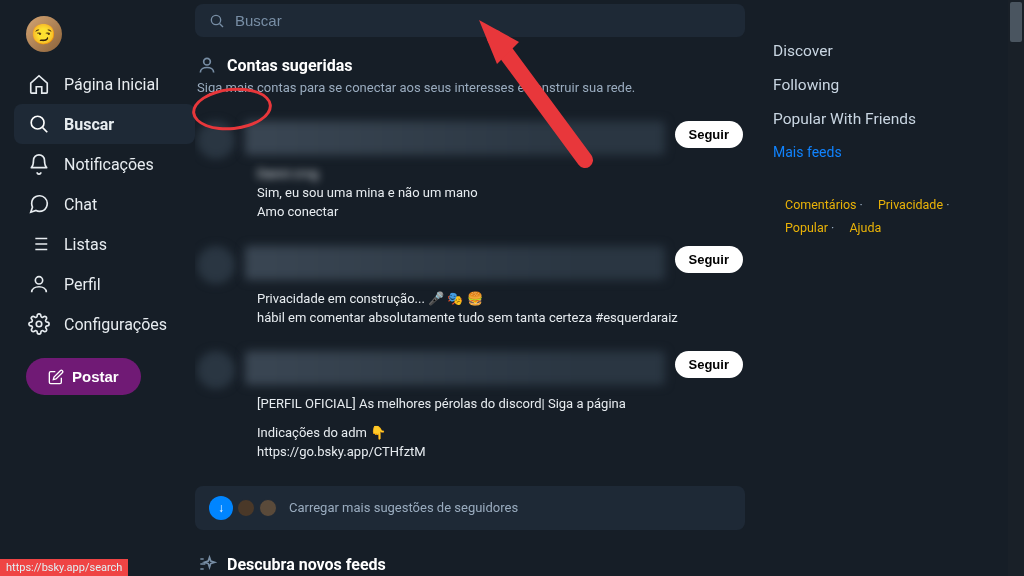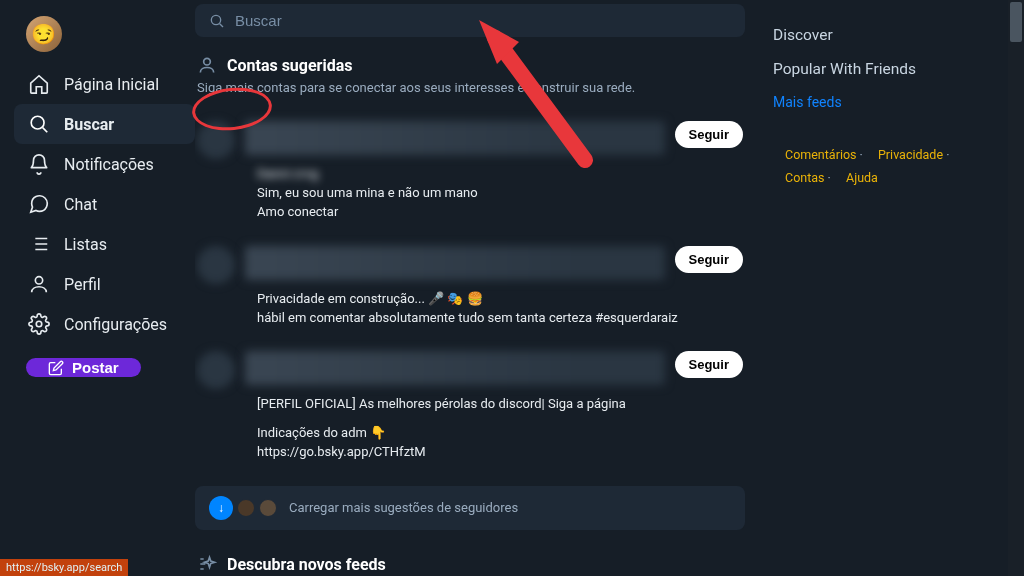--- a/index.html
+++ b/index.html
@@ -26,22 +26,22 @@
   display:flex; align-items:center; gap:14px;
   padding:9px 14px; border-radius:8px;
   color:#e7ecf0; font-size:16px; cursor:pointer;
 }
 .nav-item.active { background:#1e2936; font-weight:700; }
 .nav-item.active .nav-label { font-weight:700; }
 .nav-icon { width:22px; height:22px; display:flex; align-items:center; justify-content:center; flex-shrink:0; }
 .nav-icon svg { width:22px; height:22px; stroke:#e7ecf0; fill:none; stroke-width:1.8; }
 .nav-item.active .nav-icon svg { stroke:#fff; }
 .post-btn {
-  background:#6d28d9; color:#fff; border:none; border-radius:22px;
-  padding:1px 22px; font-size:15px; font-weight:600;
+  background:#701a75; color:#fff; border:none; border-radius:22px;
+  padding:10px 22px; font-size:15px; font-weight:600;
   display:flex; align-items:center; gap:8px; cursor:pointer;
   margin:14px 0 0 12px;
 }
 .main { flex:1; max-width:560px; padding:4px 10px 0 0; overflow:hidden; }
 .search-box {
   background:#1e2936; border-radius:8px;
   display:flex; align-items:center; padding:8px 14px;
   margin-bottom:18px;
 }
 .search-box svg { width:16px; height:16px; stroke:#788ea5; fill:none; stroke-width:2; margin-right:10px; }
@@ -80,29 +80,29 @@
 .load-more {
   background:#1e2936; border-radius:8px; padding:10px 14px;
   display:flex; align-items:center; gap:12px;
   font-size:13px; color:#9aacbf; margin:10px 0 24px 0; cursor:pointer;
 }
 .load-icon {
   width:24px; height:24px; border-radius:50%; background:#0085ff;
   display:flex; align-items:center; justify-content:center; color:#fff; font-size:12px;
 }
 .mini-av { width:18px; height:18px; border-radius:50%; background:#4a3828; margin-left:-8px; border:1px solid #1e2936; }
-.rightbar { width:220px; padding:18px 0 0 18px; flex-shrink:0; }
+.rightbar { width:220px; padding:34px 0 0 18px; flex-shrink:0; }
 .r-item { color:#c9d6e2; font-size:15.5px; padding:8px 0; cursor:pointer; }
 .r-link { color:#1083fe; font-size:14px; padding:8px 0; cursor:pointer; }
 .r-footer { color:#9aacbf; font-size:12.5px; margin-top:26px; line-height:1.8; }
 .r-footer a { color:#eab308; text-decoration:none;margin-left:12px; }
 .scrollbar { position:absolute; right:0; top:0; width:16px; height:100%; background:#192028; }
 .scrollbar-thumb { position:absolute; right:2px; top:2px; width:12px; height:40px; background:#4a5560; border-radius:2px; }
 .status-url {
-  position:absolute; bottom:0; left:0; background:#c2410c; color:#e0f0f4;
+  position:absolute; bottom:0; left:0; background:#ef4444; color:#e0f0f4;
   font-size:11px; padding:2px 6px;
 }
 .red-circle {
   position:absolute; top:88px; left:192px; width:80px; height:42px;
   border:3px solid #e8373b; border-radius:50%; pointer-events:none;
   transform:rotate(-6deg);
 }
 .red-arrow {
   position:absolute; top:20px; left:475px; pointer-events:none;
 }
@@ -254,24 +254,25 @@
       <svg class="sparkle" viewBox="0 0 24 24">
           <path d="M4 6h4M4 12h6M4 18h4M15 4l1.5 4.5L21 10l-4.5 1.5L15 16l-1.5-4.5L9 10l4.5-1.5z"></path>
         </svg>
       <span>Descubra novos feeds</span>
     </div>
 
   </div>
 
   <div class="rightbar">
     <div class="r-item">Discover</div>
+    <div class="r-item">Following</div>
     <div class="r-item">Popular With Friends</div>
     <div class="r-link">Mais feeds</div>
     <div class="r-footer">
-      <a>Comentários</a> · <a>Privacidade</a> · <a>Contas</a> · <a>Ajuda</a>
+      <a>Comentários</a> · <a>Privacidade</a> · <a>Popular</a> · <a>Ajuda</a>
     </div>
   </div>
 </div>
 
 <div class="red-circle"></div>
 <svg class="red-arrow" width="140" height="160">
   <defs>
       <marker id="ah" markerWidth="12" markerHeight="12" refX="6" refY="6" orient="auto">
         <path d="M0,0 L12,6 L0,12 z" fill="#e8373b"></path>
       </marker>

